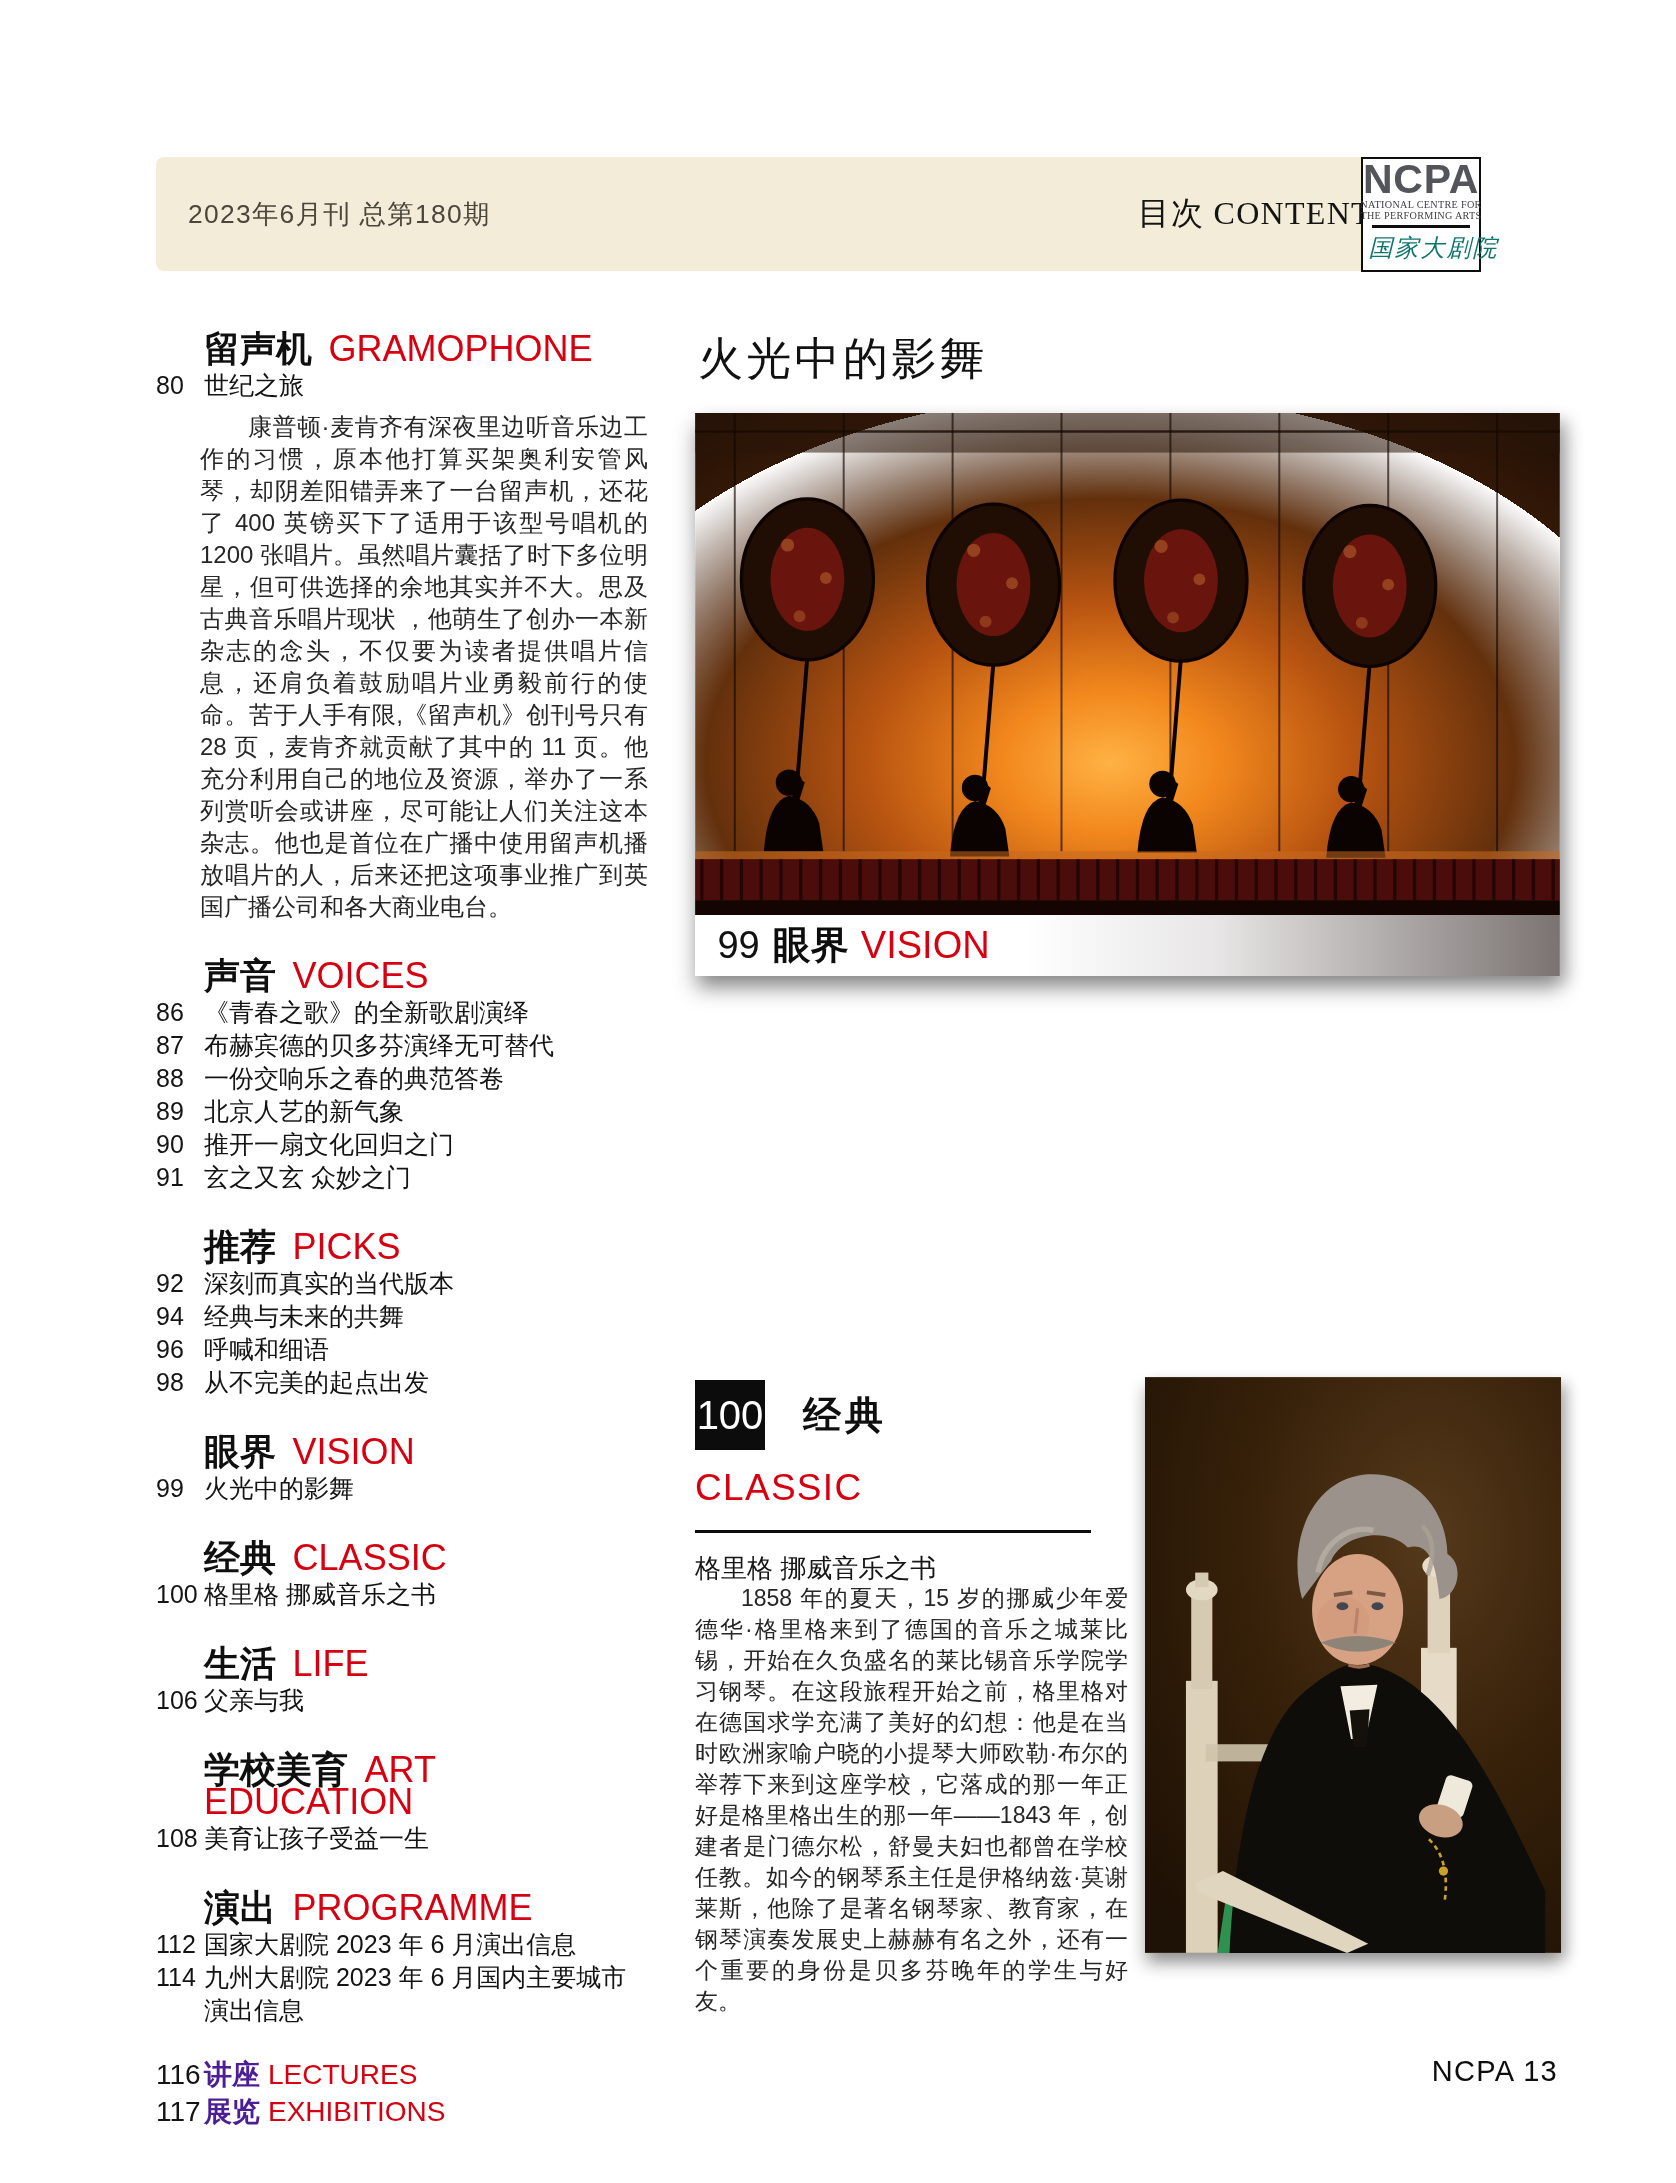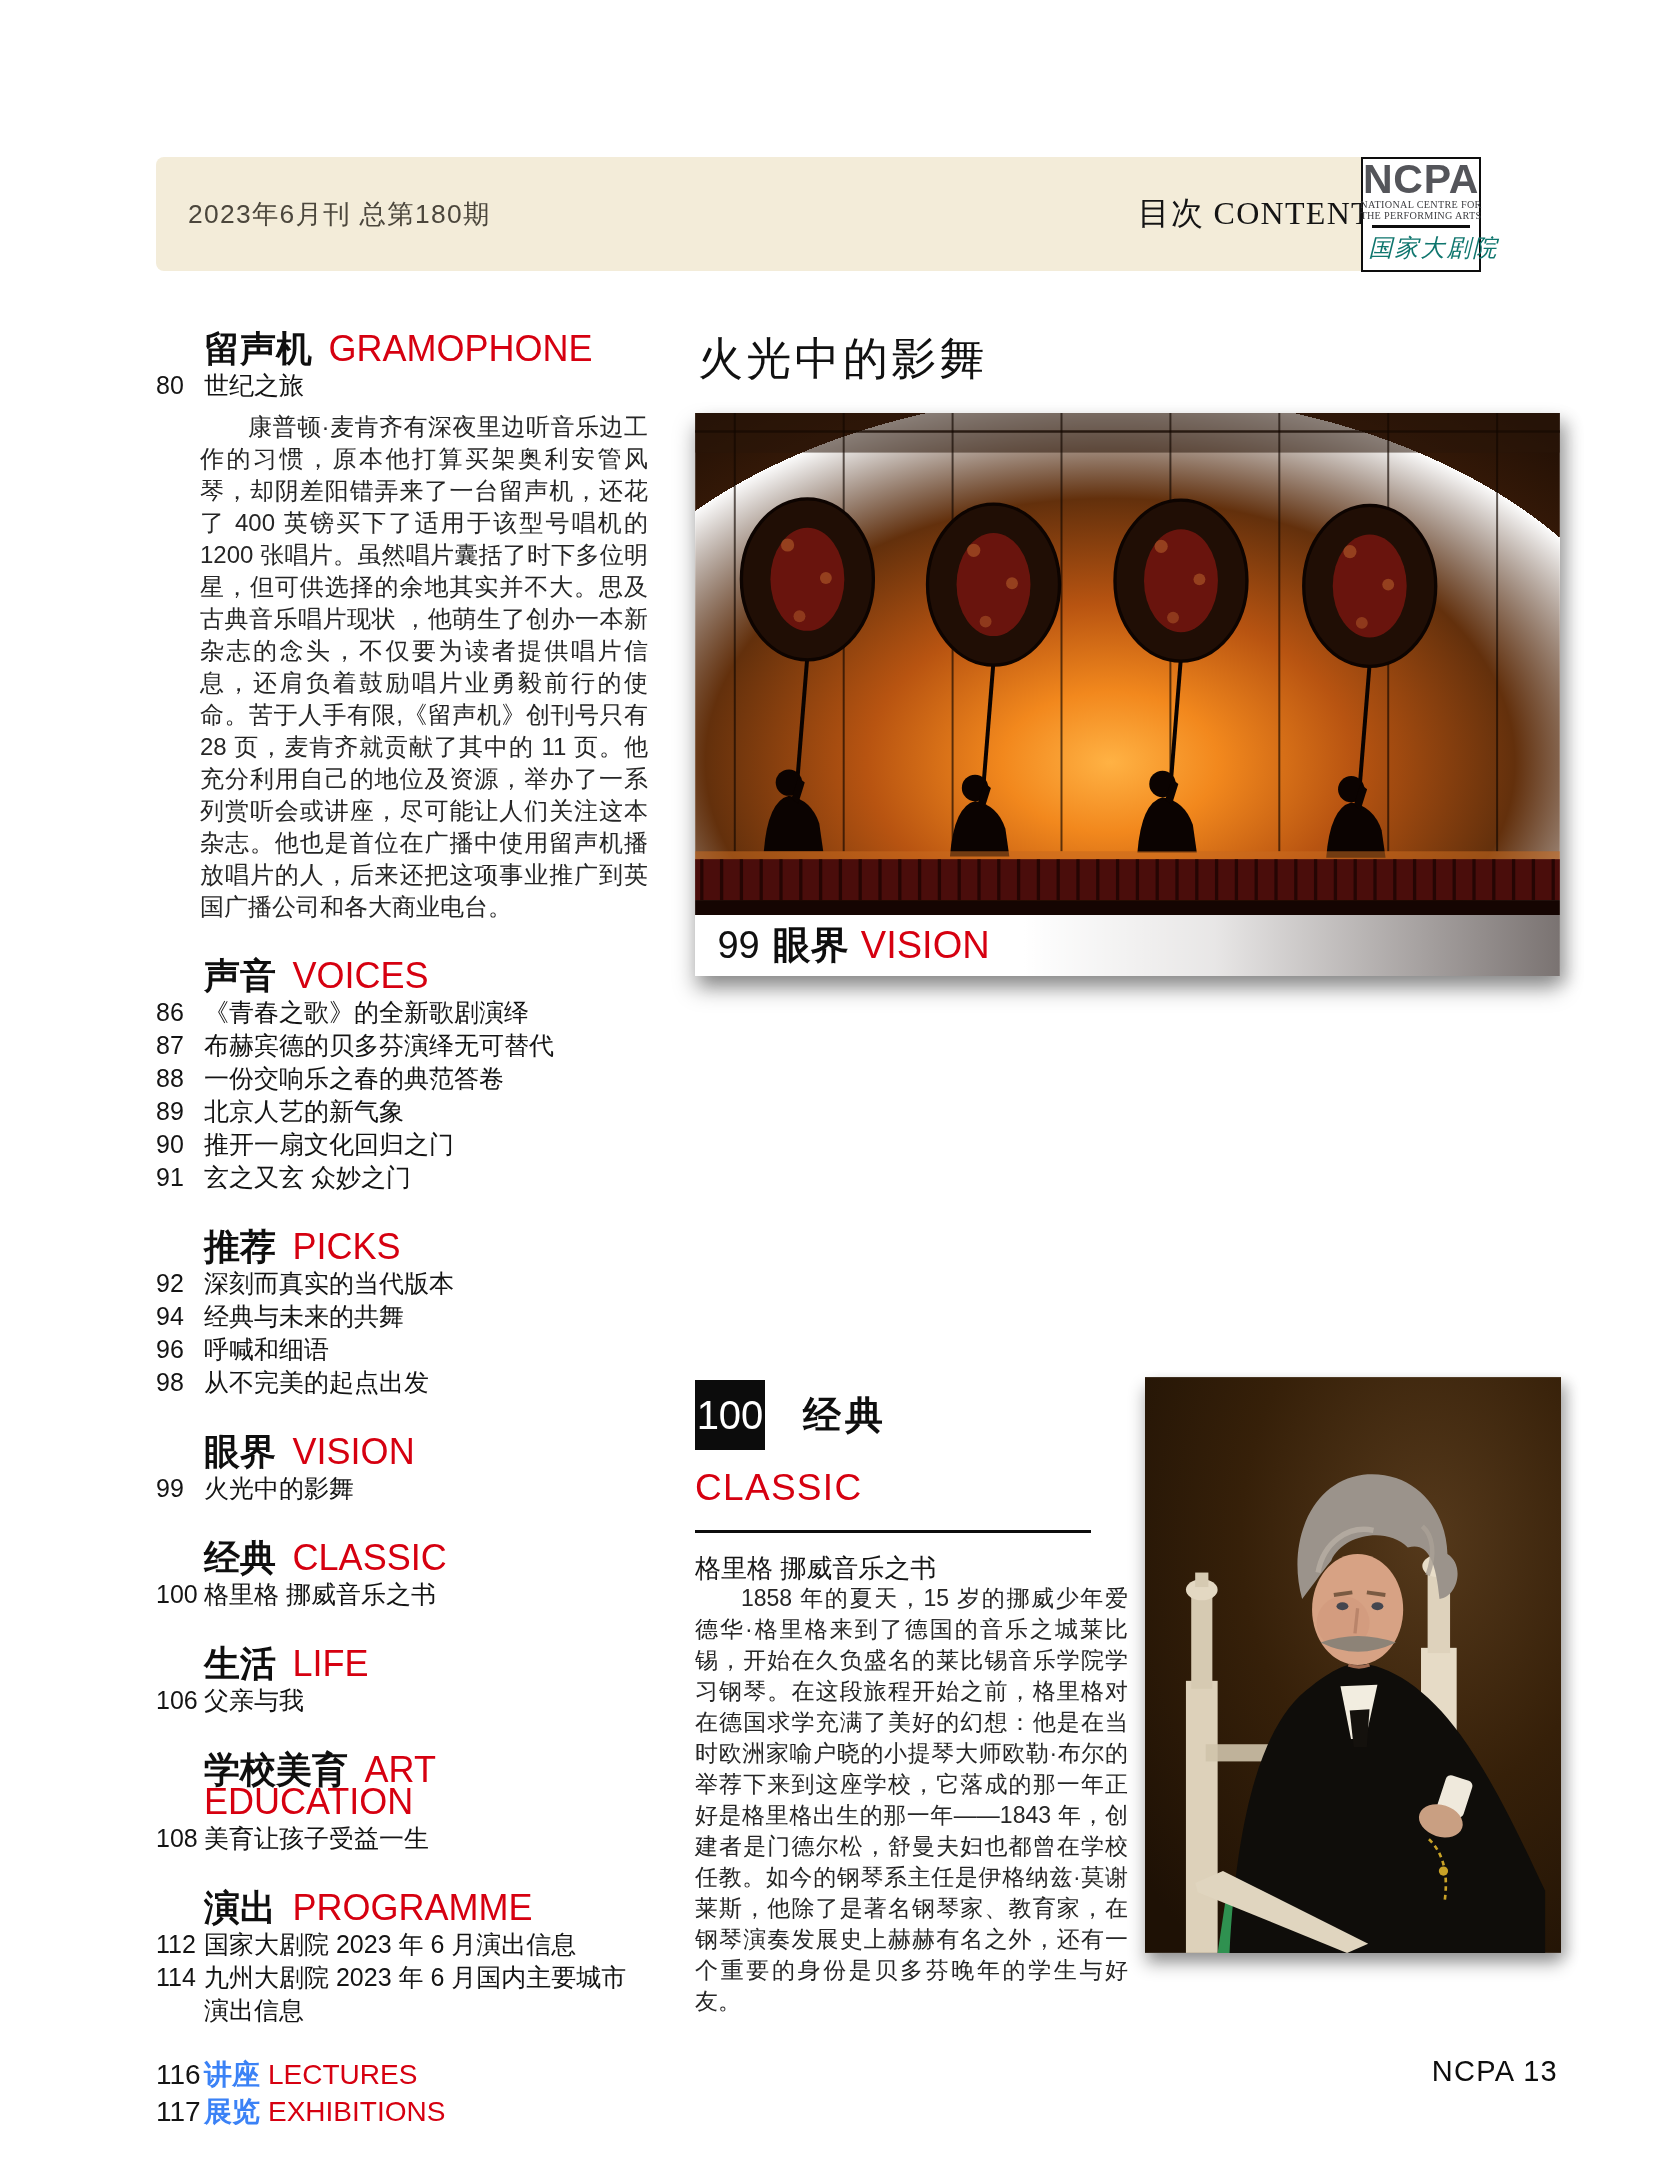--- a/index.html
+++ b/index.html
@@ -27,21 +27,21 @@
   .toc-section:first-child{margin-top:0;}
   .sec-h{margin:0 0 4px 48px;font-size:36px;line-height:32px;font-weight:bold;color:#0f0f0f;}
   .sec-h .en{color:#d60010;font-weight:normal;margin-left:6.6px;}
   .toc-item{display:flex;font-size:25px;line-height:33px;color:#141414;}
   .toc-item .pg{width:48px;flex:none;}
   .toc-item .ti{flex:1;}
   .excerpt{margin:9.2px 0 0 44px;width:448px;font-size:24px;line-height:32px;color:#262626;
            text-align:justify;text-indent:2em;}
   .standalone{margin-top:29px;font-size:28px;line-height:37px;}
   .standalone + .standalone{margin-top:0;}
-  .standalone .zh{font-weight:bold;color:#3b82f6;}
+  .standalone .zh{font-weight:bold;color:#4c1d95;}
   .standalone .en{color:#d60010;margin-left:8px;}
   
   .feature-title{position:absolute;left:698px;top:329px;font-family:"Liberation Serif", serif;
                  font-size:45px;color:#111;letter-spacing:3.3px;}
   .photo{position:absolute;left:695px;top:413px;width:865px;height:563px;
          box-shadow:0 13.2px 20px rgba(0,0,0,.35), 9.2px 6.6px 14.5px rgba(0,0,0,.18);}
   .photo svg{display:block;}
   .photo .caption{position:absolute;left:0;bottom:0;width:100%;height:61px;box-sizing:border-box;
         background:linear-gradient(90deg,#ffffff 0%,#ffffff 38%,rgba(255,255,255,.9) 60%,rgba(205,205,205,.55) 100%);
         display:flex;align-items:center;padding-left:22.4px;font-size:38px;}

